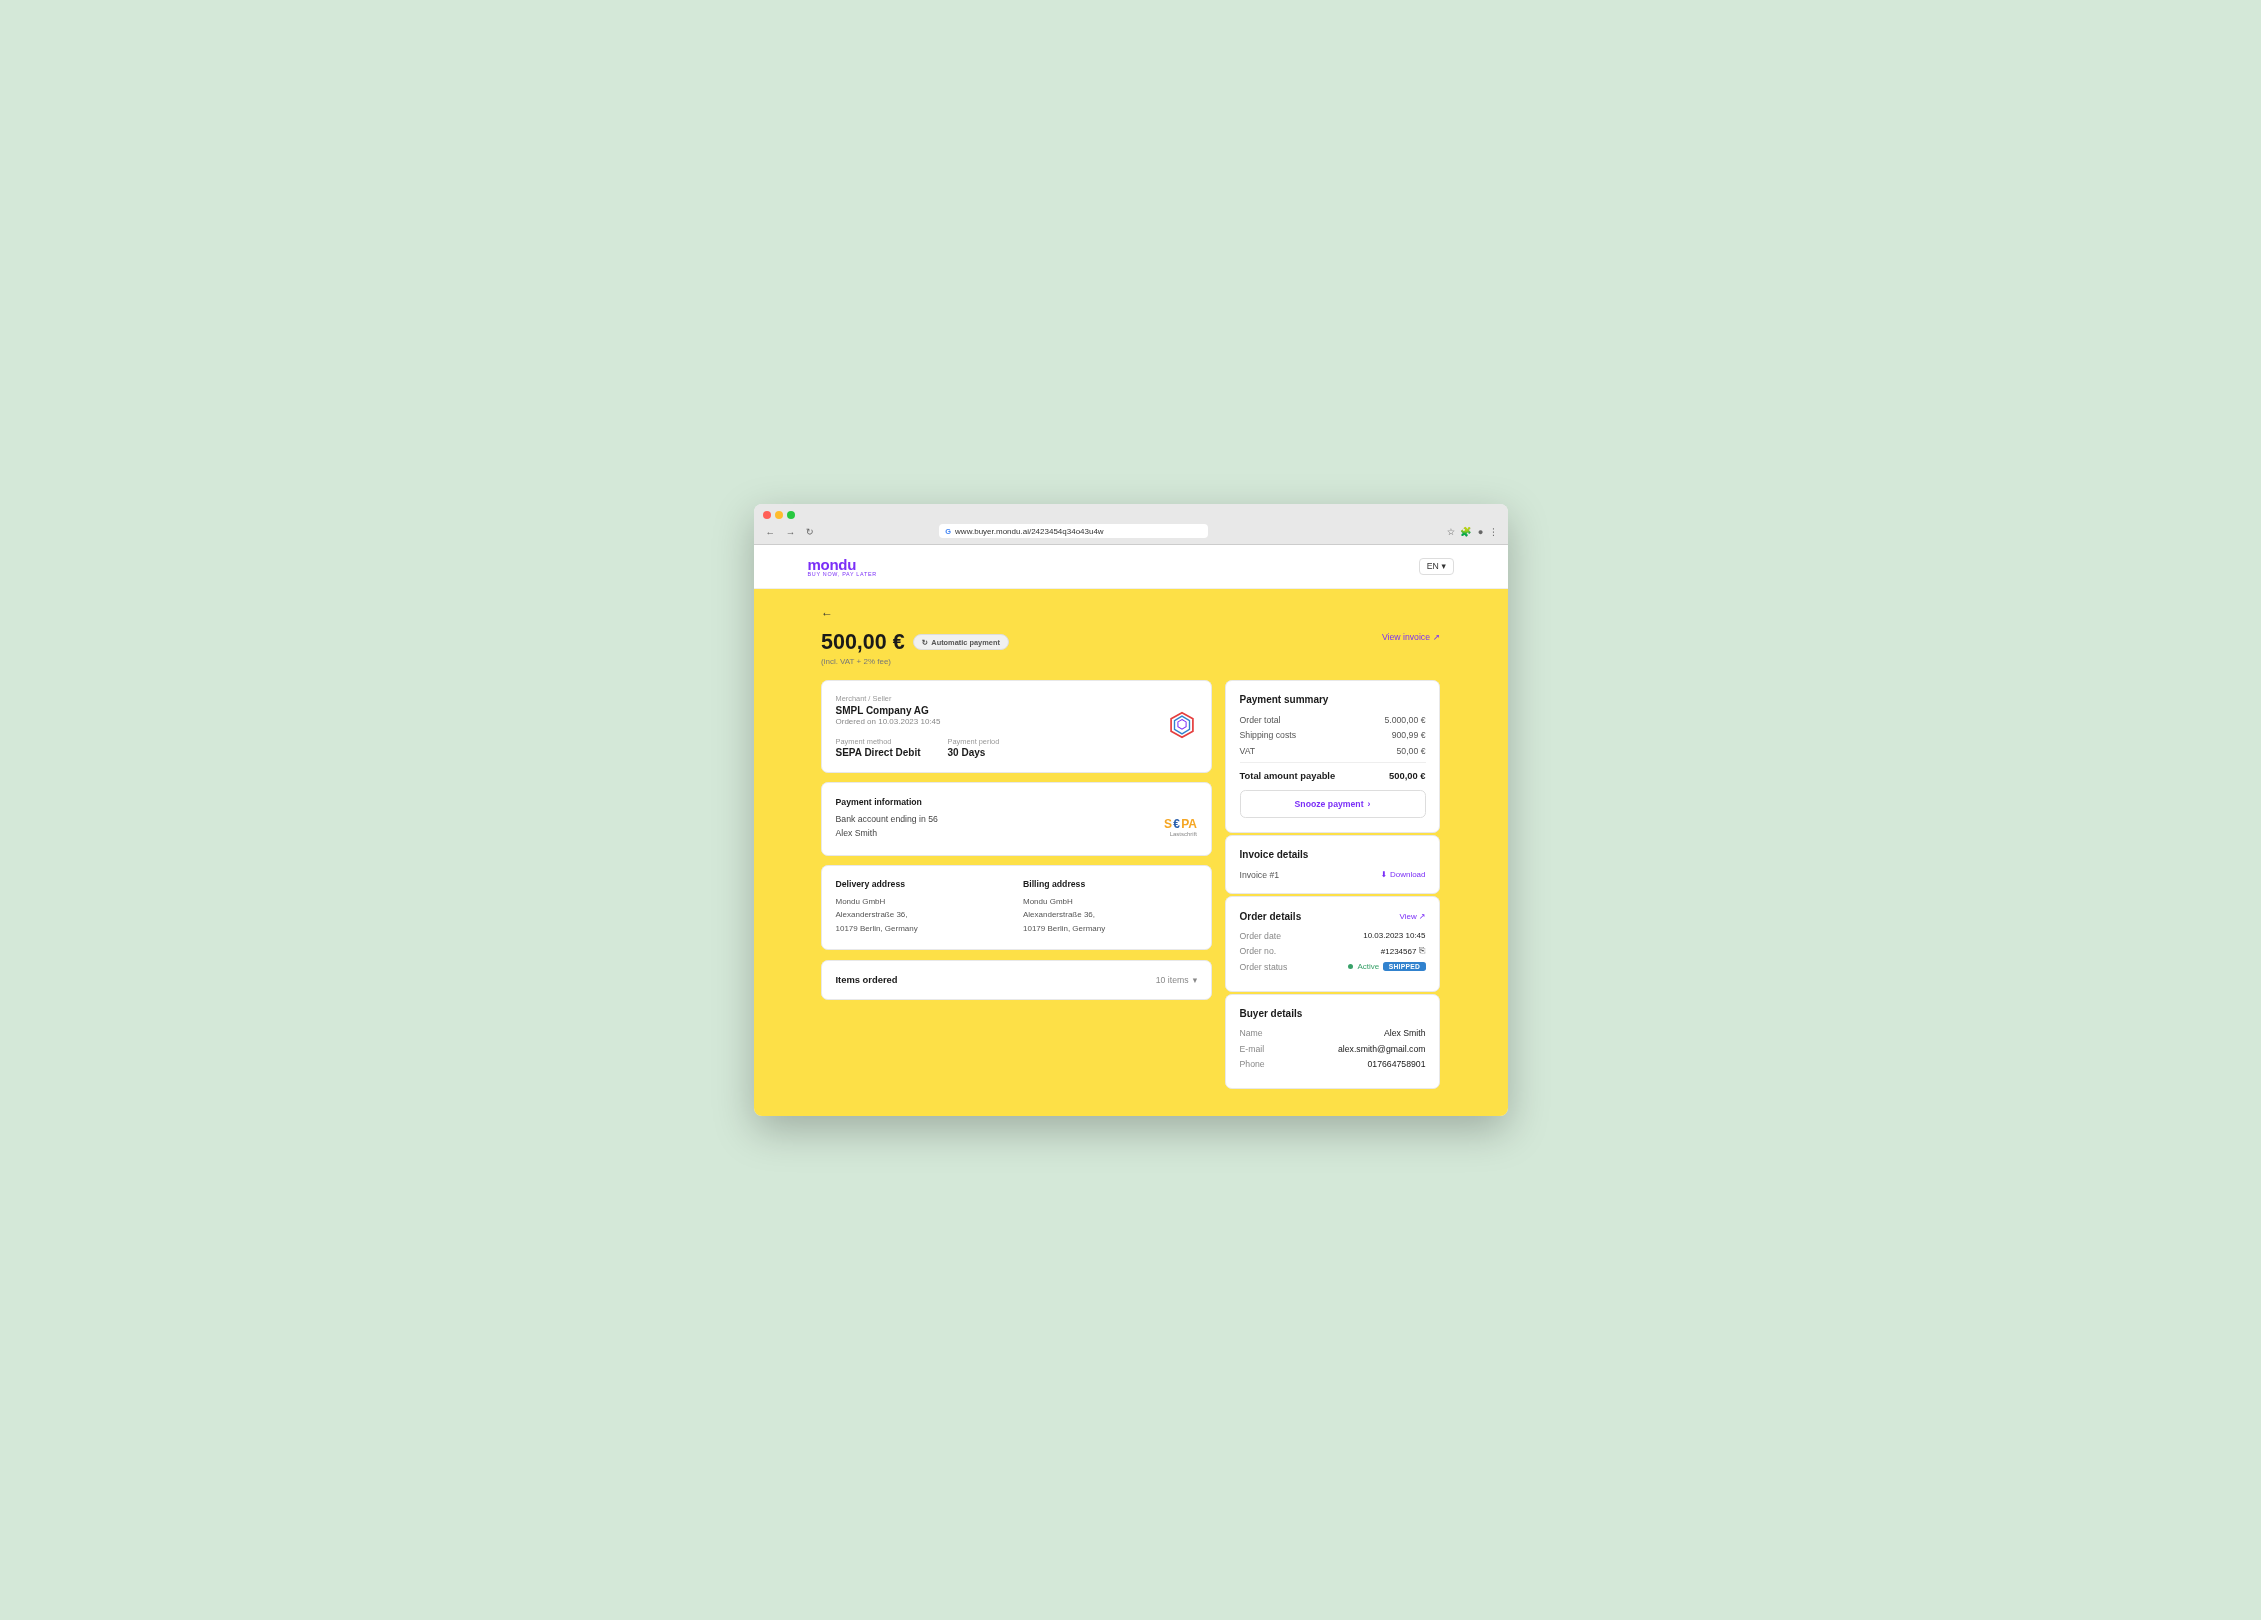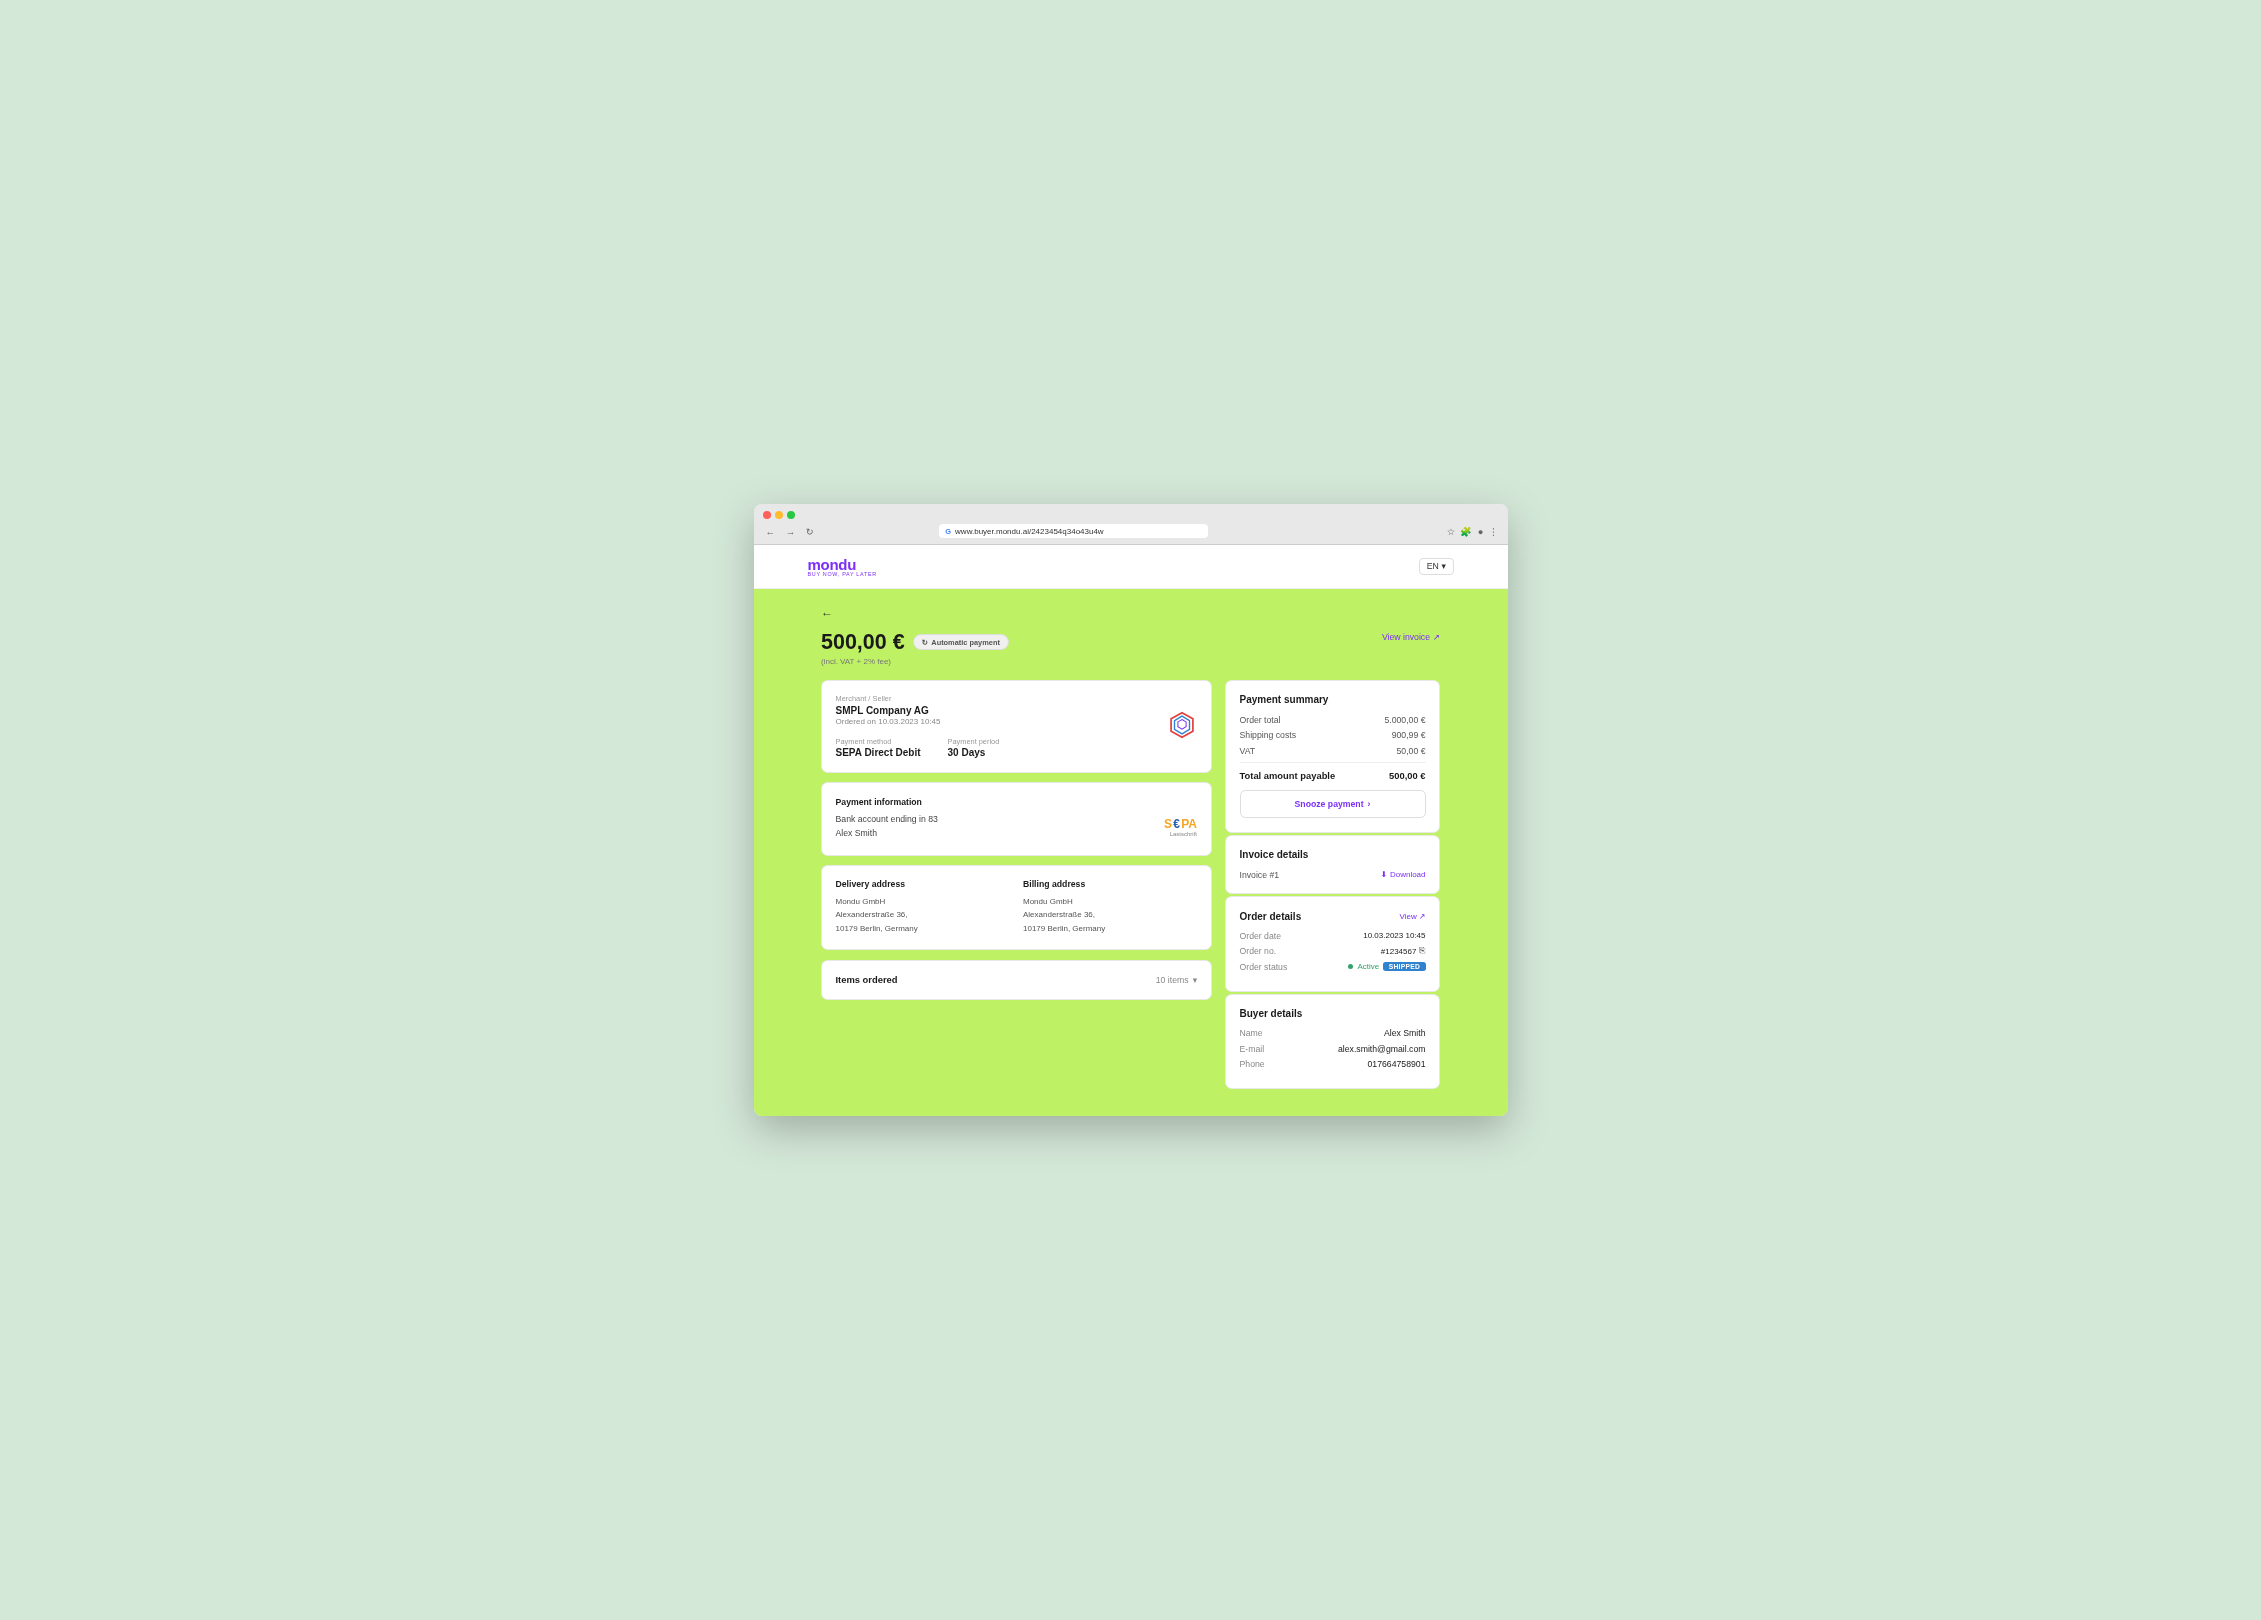--- a/index.html
+++ b/index.html
@@ -71,21 +71,21 @@
     }
     .browser-actions {
       display: flex;
       gap: 5.4px;
       margin-left: auto;
       align-items: center;
       color: #666;
       font-size: 9.4px;
     }
     .page-content {
-      background: #bef264;
+      background: #fde047;
     }
     .site-header {
       background: white;
       display: flex;
       align-items: center;
       justify-content: space-between;
       padding: 10.8px 54px;
       border-bottom: 0.7px solid #eee;
     }
     .mondu-logo {
@@ -477,21 +477,21 @@
                 <polygon points="22,14 28,17.5 28,24.5 22,28 16,24.5 16,17.5" fill="none" stroke="#7b2ff7" stroke-width="1.5"></polygon>
               </svg>
             </div>
           </div>
 
 
           <div class="card payment-info-card">
             <div class="card-label" style="font-size:8.7px;font-weight:600;color:#1a1a1a;margin-bottom:6.7px;">Payment information</div>
             <div class="payment-info-row">
               <div class="bank-info">
-                <div>Bank account ending in 83</div>
+                <div>Bank account ending in 56</div>
                 <div>Alex Smith</div>
               </div>
               <div>
                 <div style="display:flex;align-items:center;gap:1.3px;">
                   <span style="font-size:12px;font-weight:900;color:#f5a623;">S</span>
                   <span style="font-size:12px;font-weight:900;color:#2a5fac;">€</span>
                   <span style="font-size:12px;font-weight:900;color:#f5a623;">PA</span>
                 </div>
                 <div class="sepa-label-small">Lastschrift</div>
               </div>

